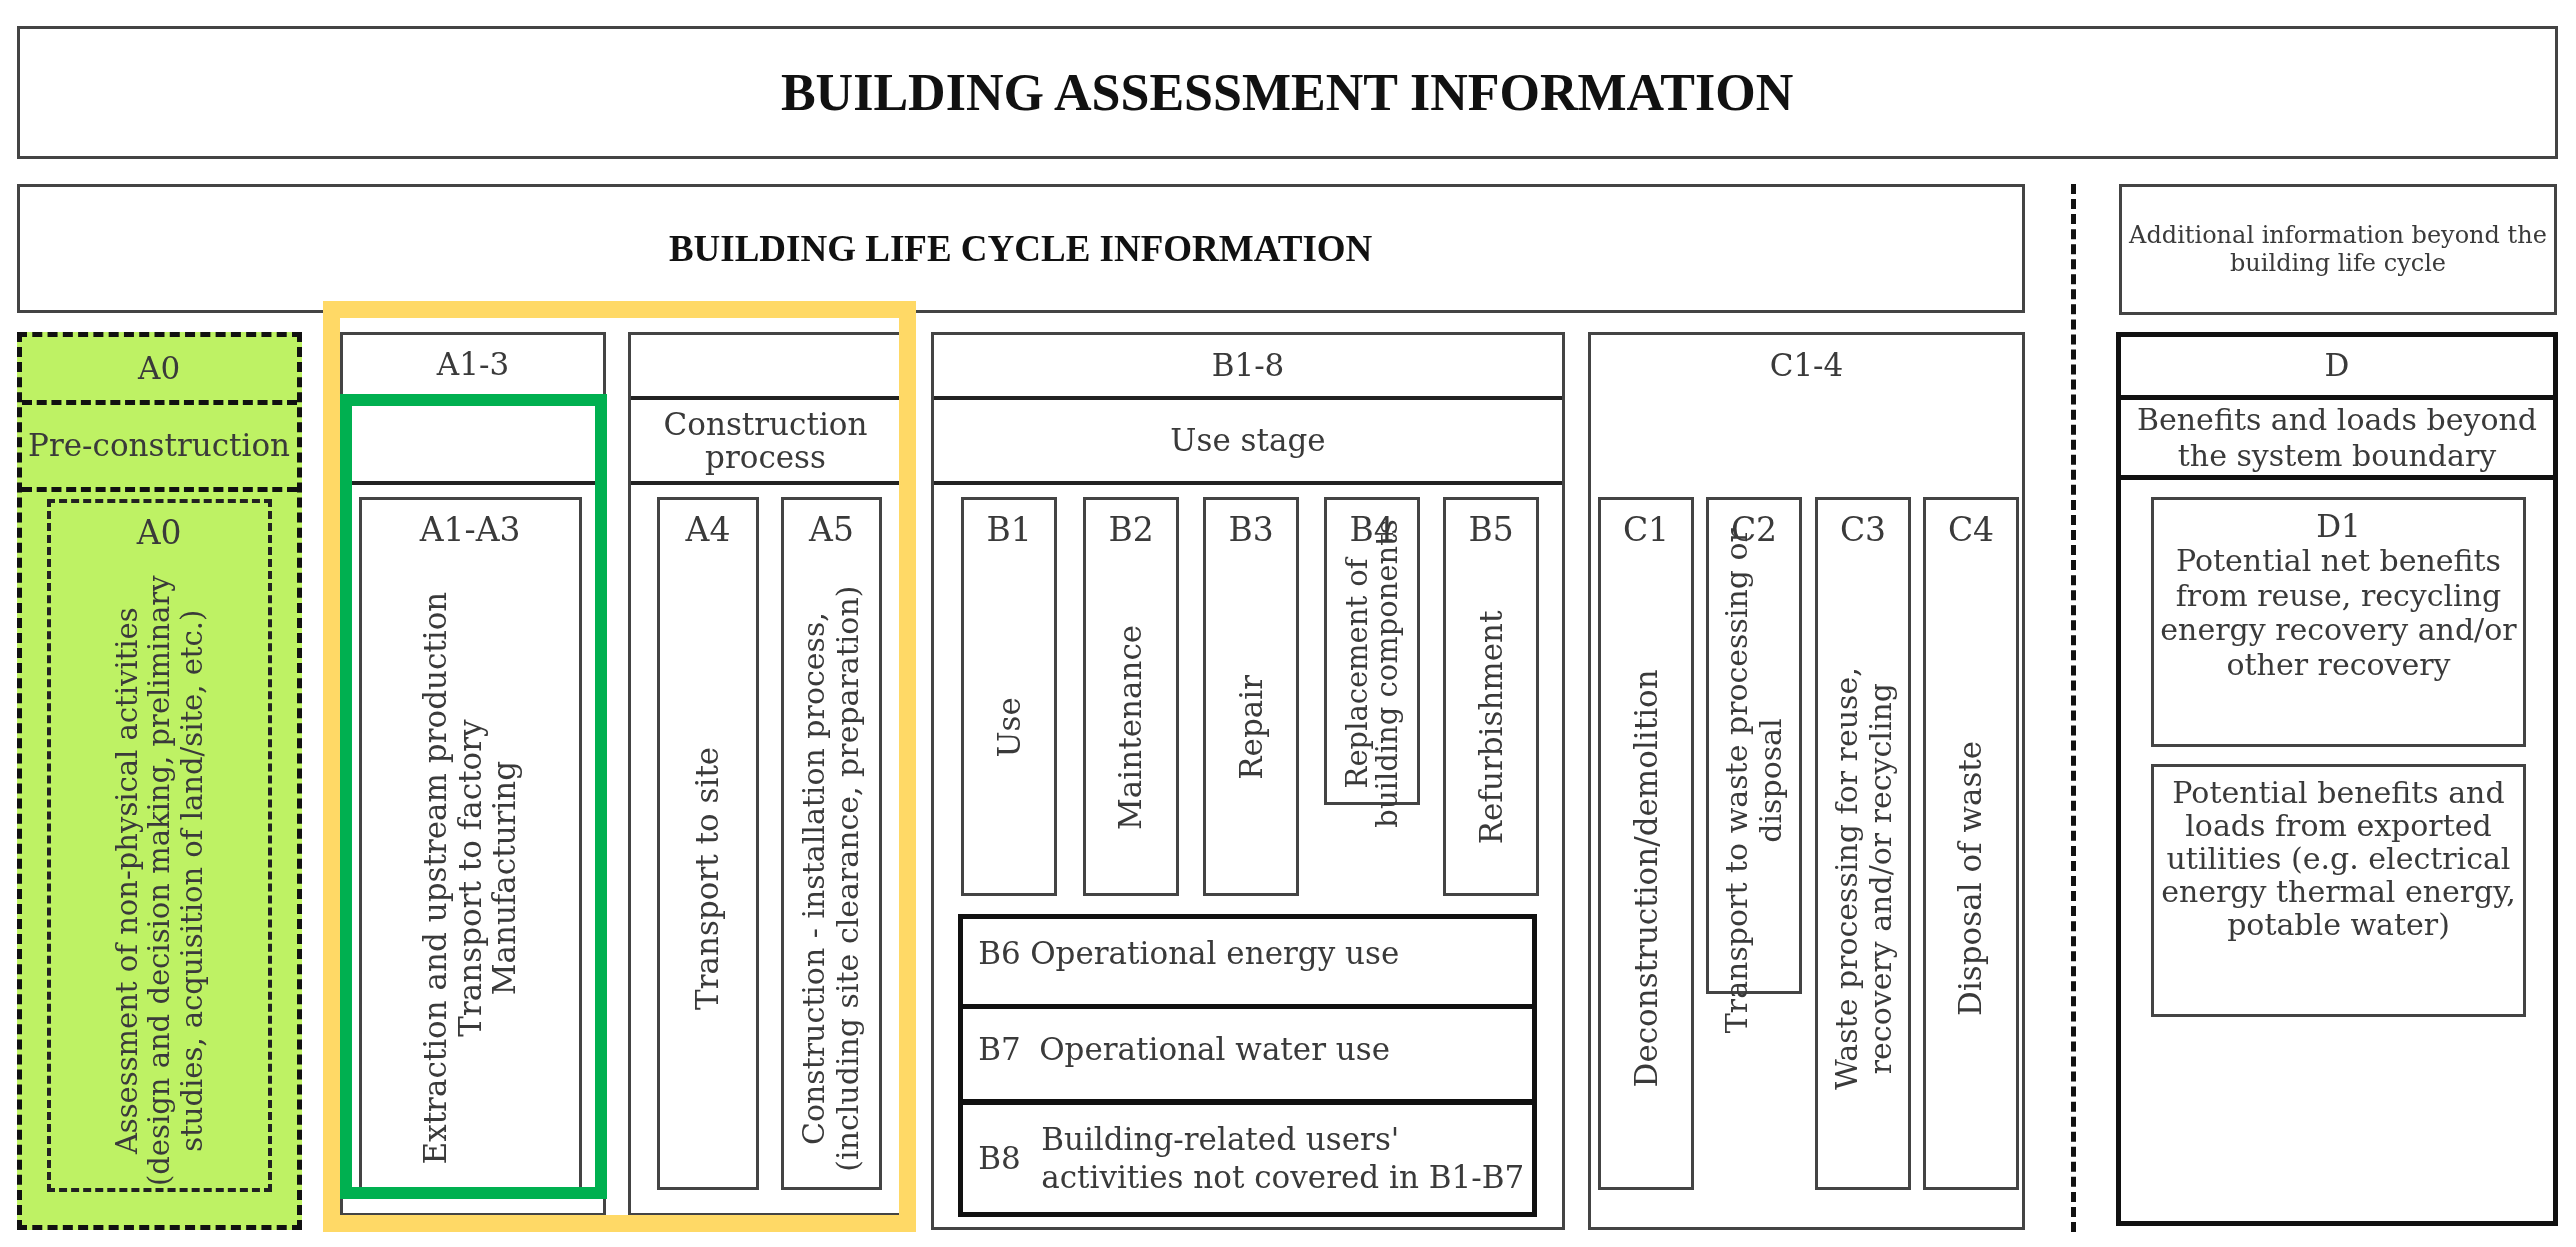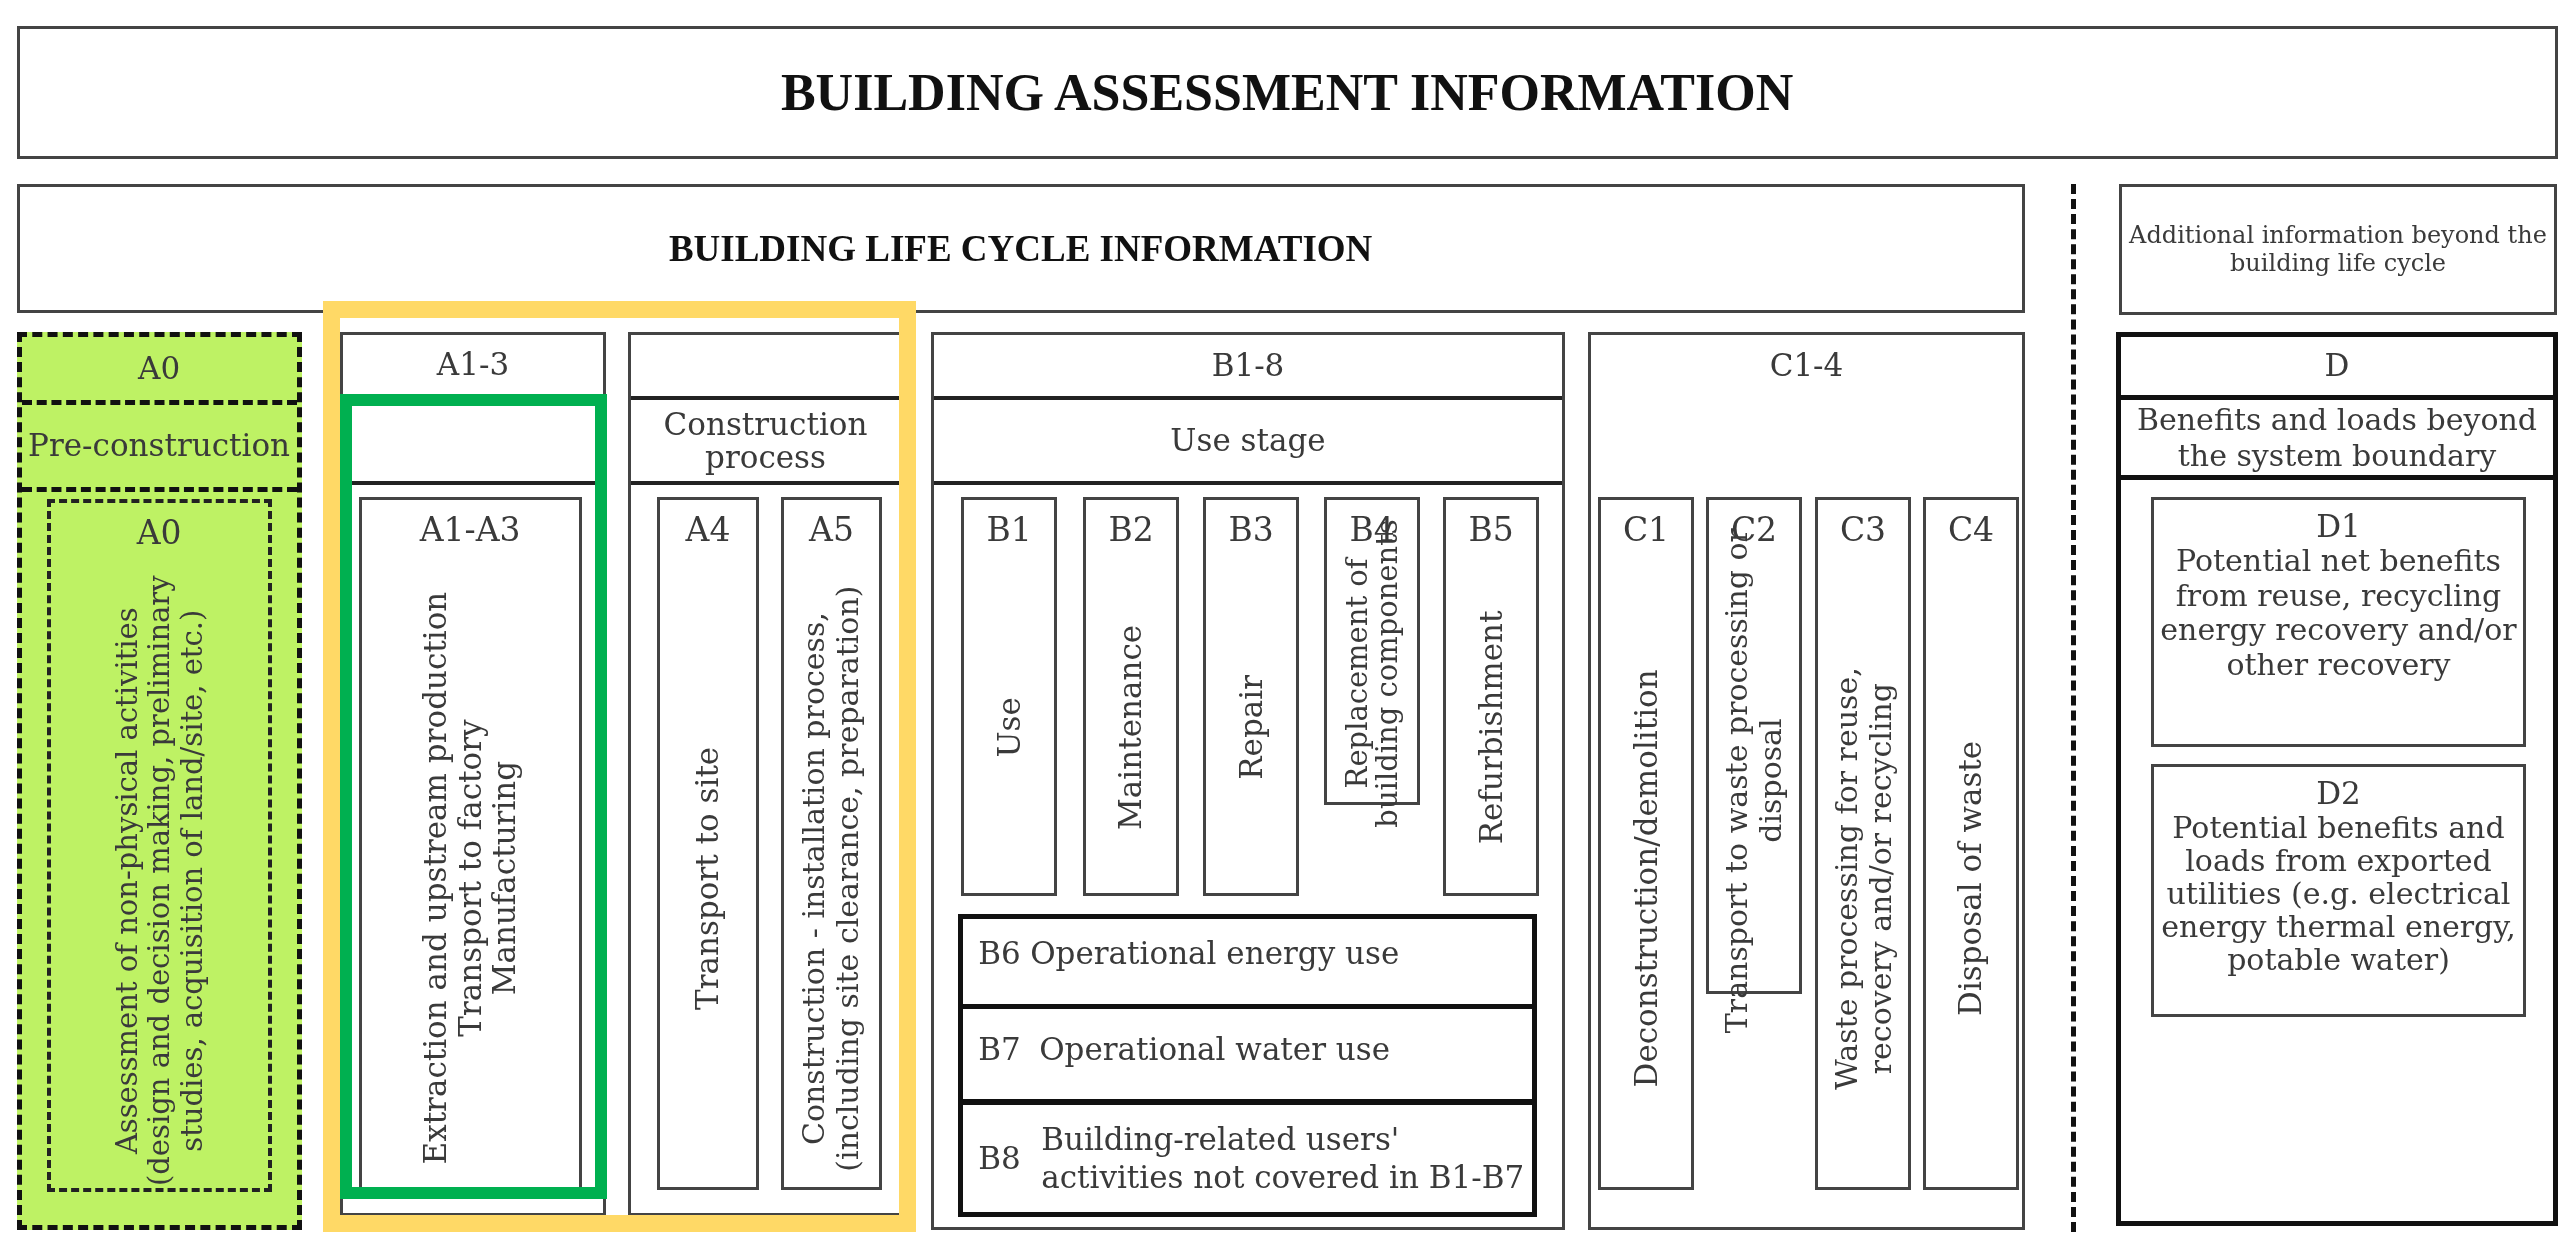--- a/index.html
+++ b/index.html
@@ -180,21 +180,20 @@
 the system boundary</div>
   </div>
   <div class="abs box" style="left:30px;top:160px;width:375px;height:250px;padding-top:8.7px;">
     <div class="lbl" style="text-align:center;">D1</div>
     <div class="lbl" style="text-align:center;white-space:pre;font-size:30px;">Potential net benefits
 from reuse, recycling
 energy recovery and/or
 other recovery</div>
   </div>
   <div class="abs box" style="left:30px;top:427px;width:375px;height:253px;padding-top:8.7px;">
-    <div class="lbl" style="text-align:center;">D2</div>
     <div class="lbl" style="text-align:center;white-space:pre;font-size:30px;line-height:1.1;">Potential benefits and
 loads from exported
 utilities (e.g. electrical
 energy thermal energy,
 potable water)</div>
   </div>
 </div>
 
 
 </body></html>

